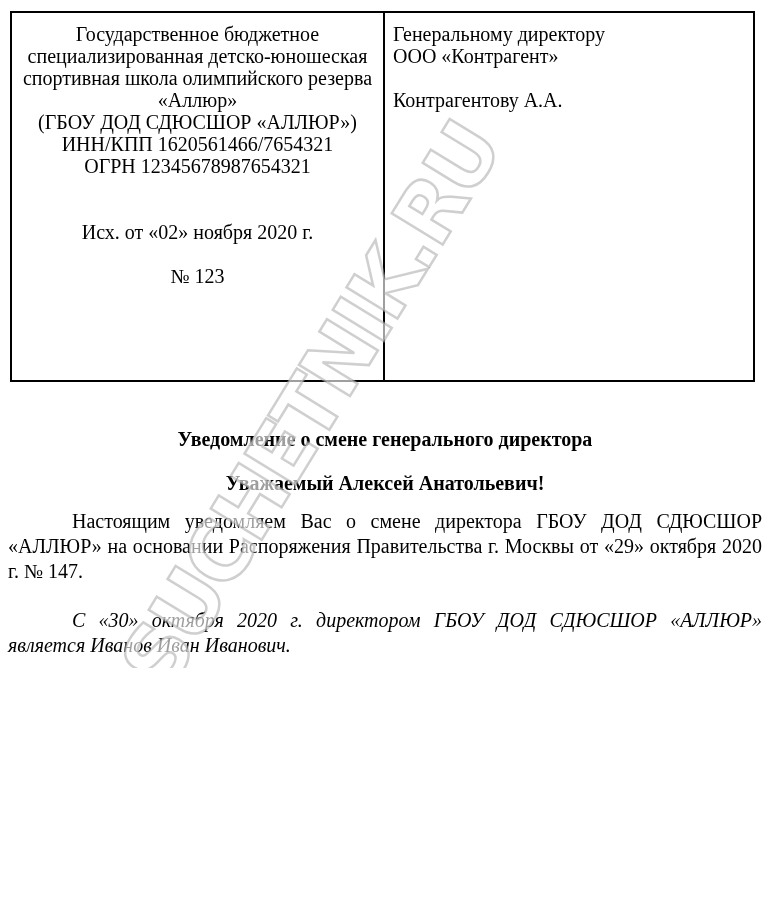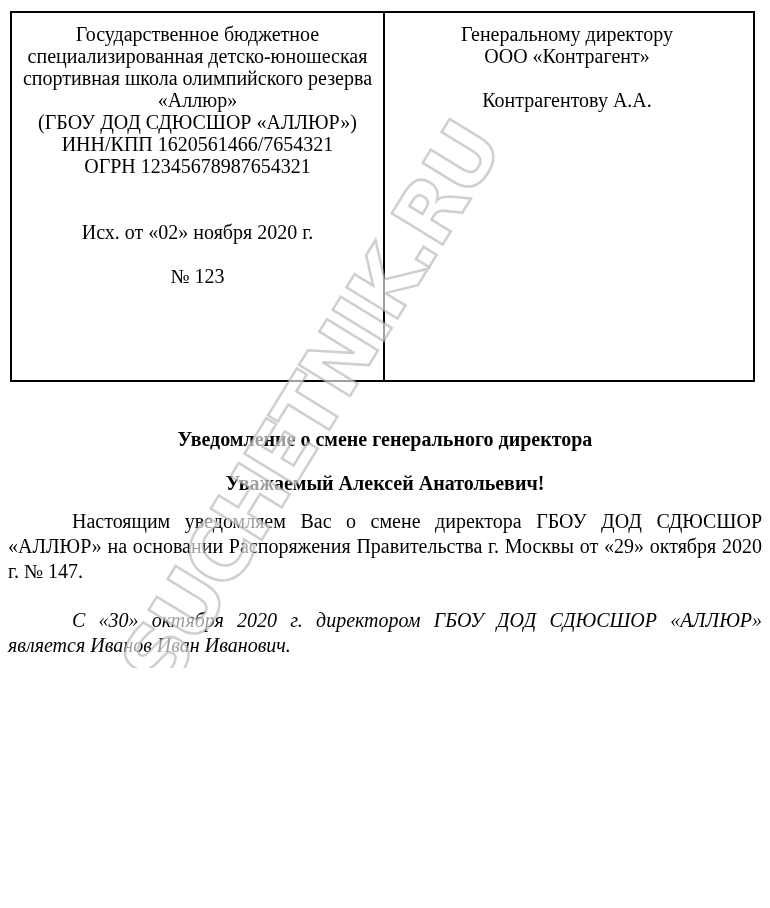--- a/index.html
+++ b/index.html
@@ -11,21 +11,21 @@
   
   .header-table {
     position:absolute; left:10px; top:11px; width:745px; height:371px;
     border:2px solid #000; box-sizing:border-box; display:flex;
   }
   .cell { box-sizing:border-box; line-height:22px; }
   .cell-sender {
     width:373px; border-right:2px solid #000; text-align:center;
     padding:10px 8px 0 8px;
   }
-  .cell-recipient { flex:1; text-align:center; padding:10px 12px 0 8px; }
+  .cell-recipient { flex:1; text-align:left; padding:10px 12px 0 8px; }
   .sp22 { height:22px; }
   .sp44 { height:44px; }
   
   .content { position:absolute; left:8px; top:383px; width:754px; }
   .doc-title, .salutation {
     text-align:center; font-weight:bold; line-height:25px;
   }
   .doc-title { margin-top:44px; }
   .salutation { margin-top:19px; }
   .para {

